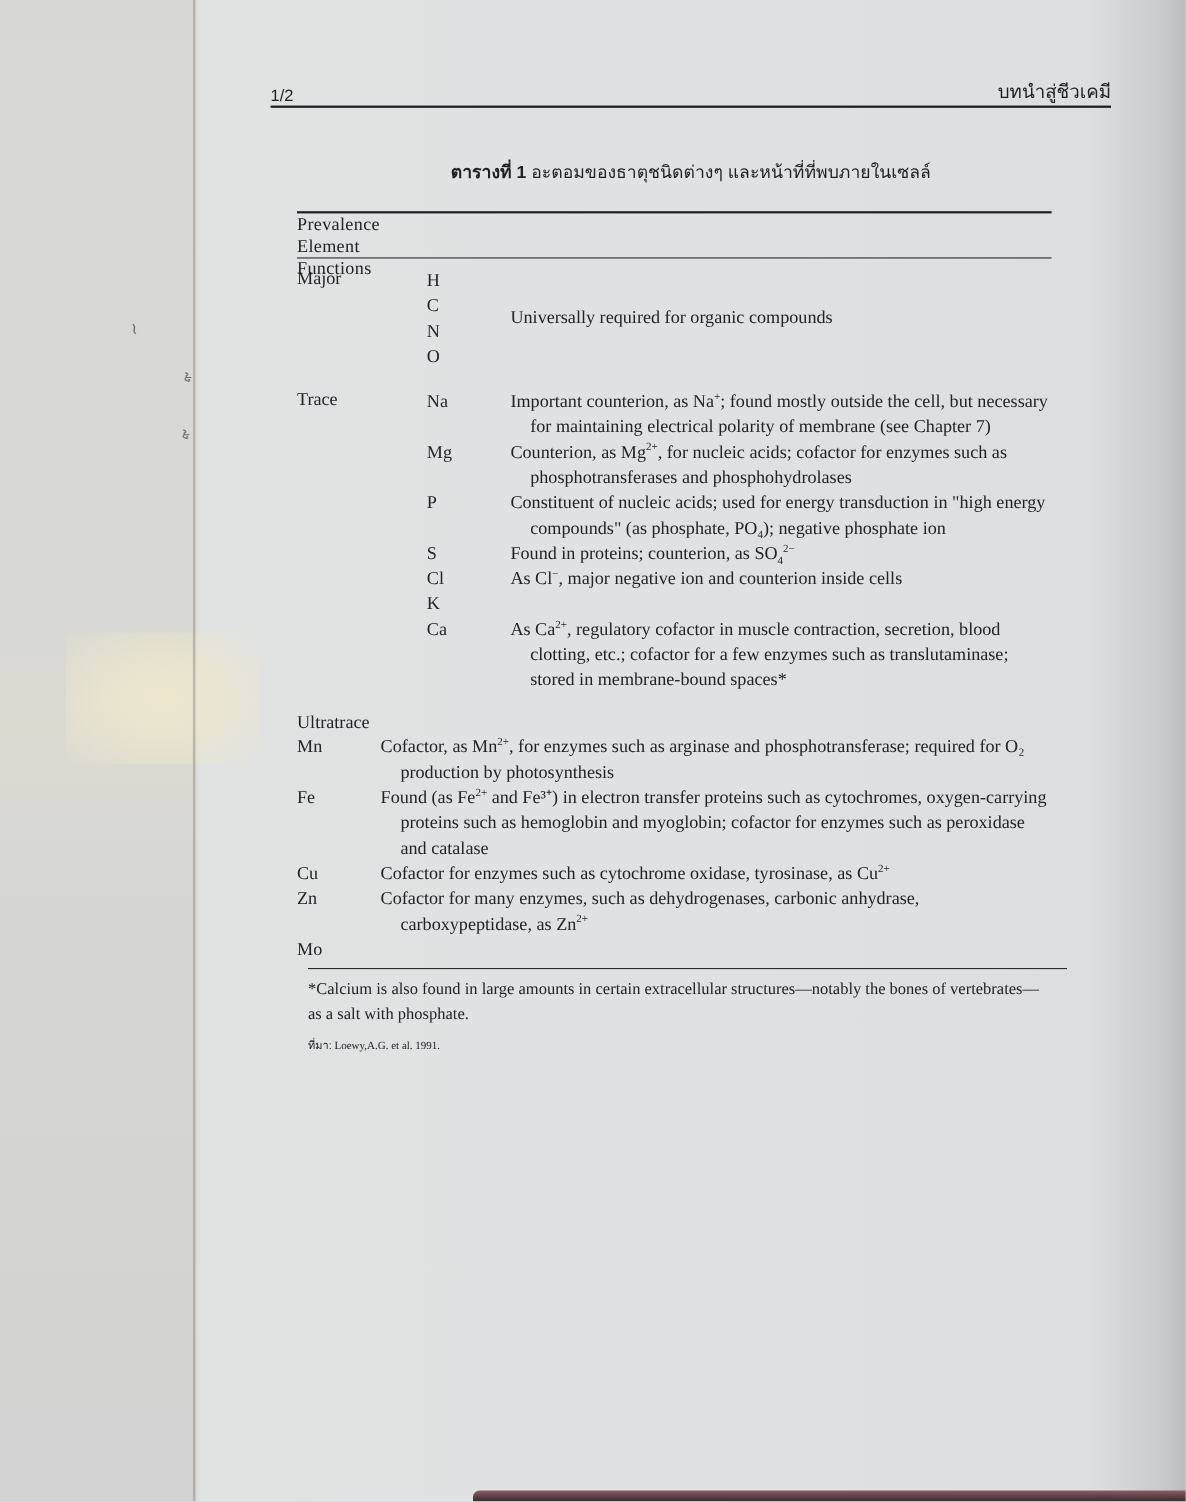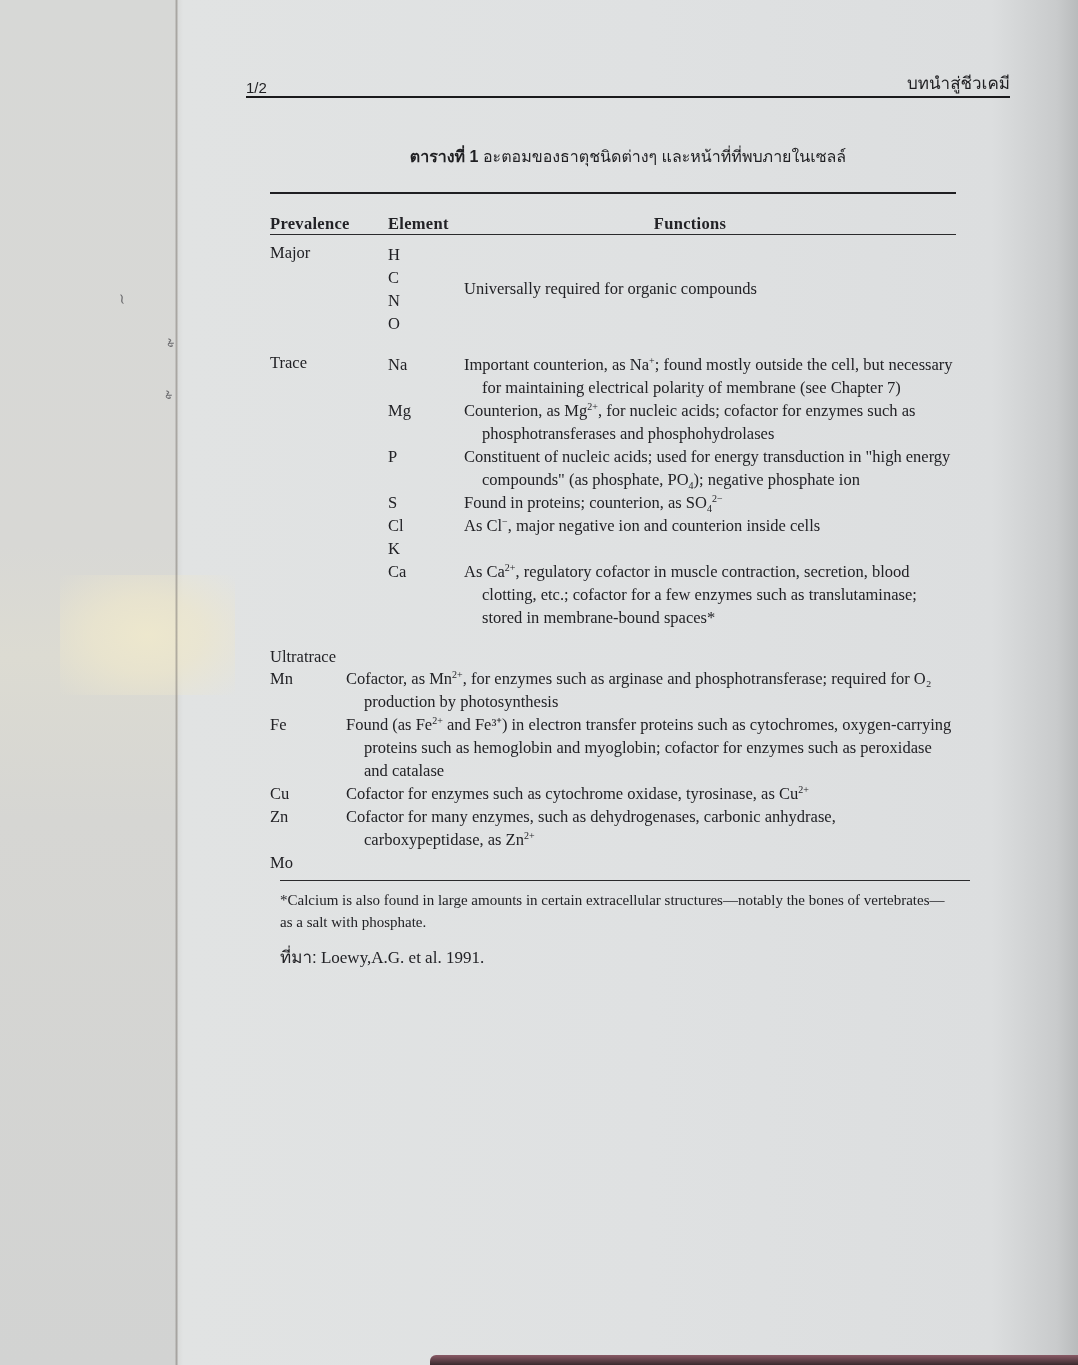--- a/index.html
+++ b/index.html
@@ -57,22 +57,22 @@
     .table-wrap {
       position: absolute; left: 24px; top: 122px; width: 686px;
       font-family: "Liberation Serif", serif;
       font-size: 16.5px;
       color: #222226;
     }
     .rule-top { border-top: 2px solid #1f1f22; }
     .rule-mid { border-top: 1.5px solid #2a2a2c; }
     .rule-bot { border-top: 1.5px solid #2a2a2c; margin-left: 10px; width: 690px; }
     .thead {
-      display: flex; height: 40px; align-items: flex-end;
-      font-weight: bold; letter-spacing: 0.3px;
+      display: flex; height: 40px; align-items: flex-start;
+      font-weight: normal; letter-spacing: 0.3px; flex-direction: column;
     }
     .c1 { width: 118px; flex-shrink: 0; }
     .c2 { width: 76px; flex-shrink: 0; }
     .c3 { flex: 1; }
     .thead .c3 { text-align: center; padding-right: 40px; }
     .group { display: flex; }
     .group .prev { width: 118px; flex-shrink: 0; padding-top: 0; }
     .rows { flex: 1; }
     .row { display: flex; line-height: 23px; }
     .row .el { width: 76px; flex-shrink: 0; }
@@ -84,21 +84,21 @@
     .major .els { width: 76px; line-height: 23px; }
     .major .fn { flex: 1; display: flex; align-items: center; }
     .trace { margin-top: 18px; justify-content: center; }
     .ultra { margin-top: 18px; flex-direction: column; }
     .footnote {
       margin-top: 8px; margin-left: 10px;
       font-family: "Liberation Serif", serif; font-size: 15px; line-height: 22px;
     }
     .source {
       margin-top: 10px; margin-left: 10px;
-      font-family: "Liberation Serif", serif; font-size: 17px;
+      font-family: "Liberation Serif", serif; font-size: 10px;
     }
     .source .th { font-family: "Liberation Sans", sans-serif; }
   </style>
 </head>
 <body>
 
 <div class="scan">
   <div class="under-page"></div>
   <div class="stain"></div>
   <div class="fold-line"></div>

